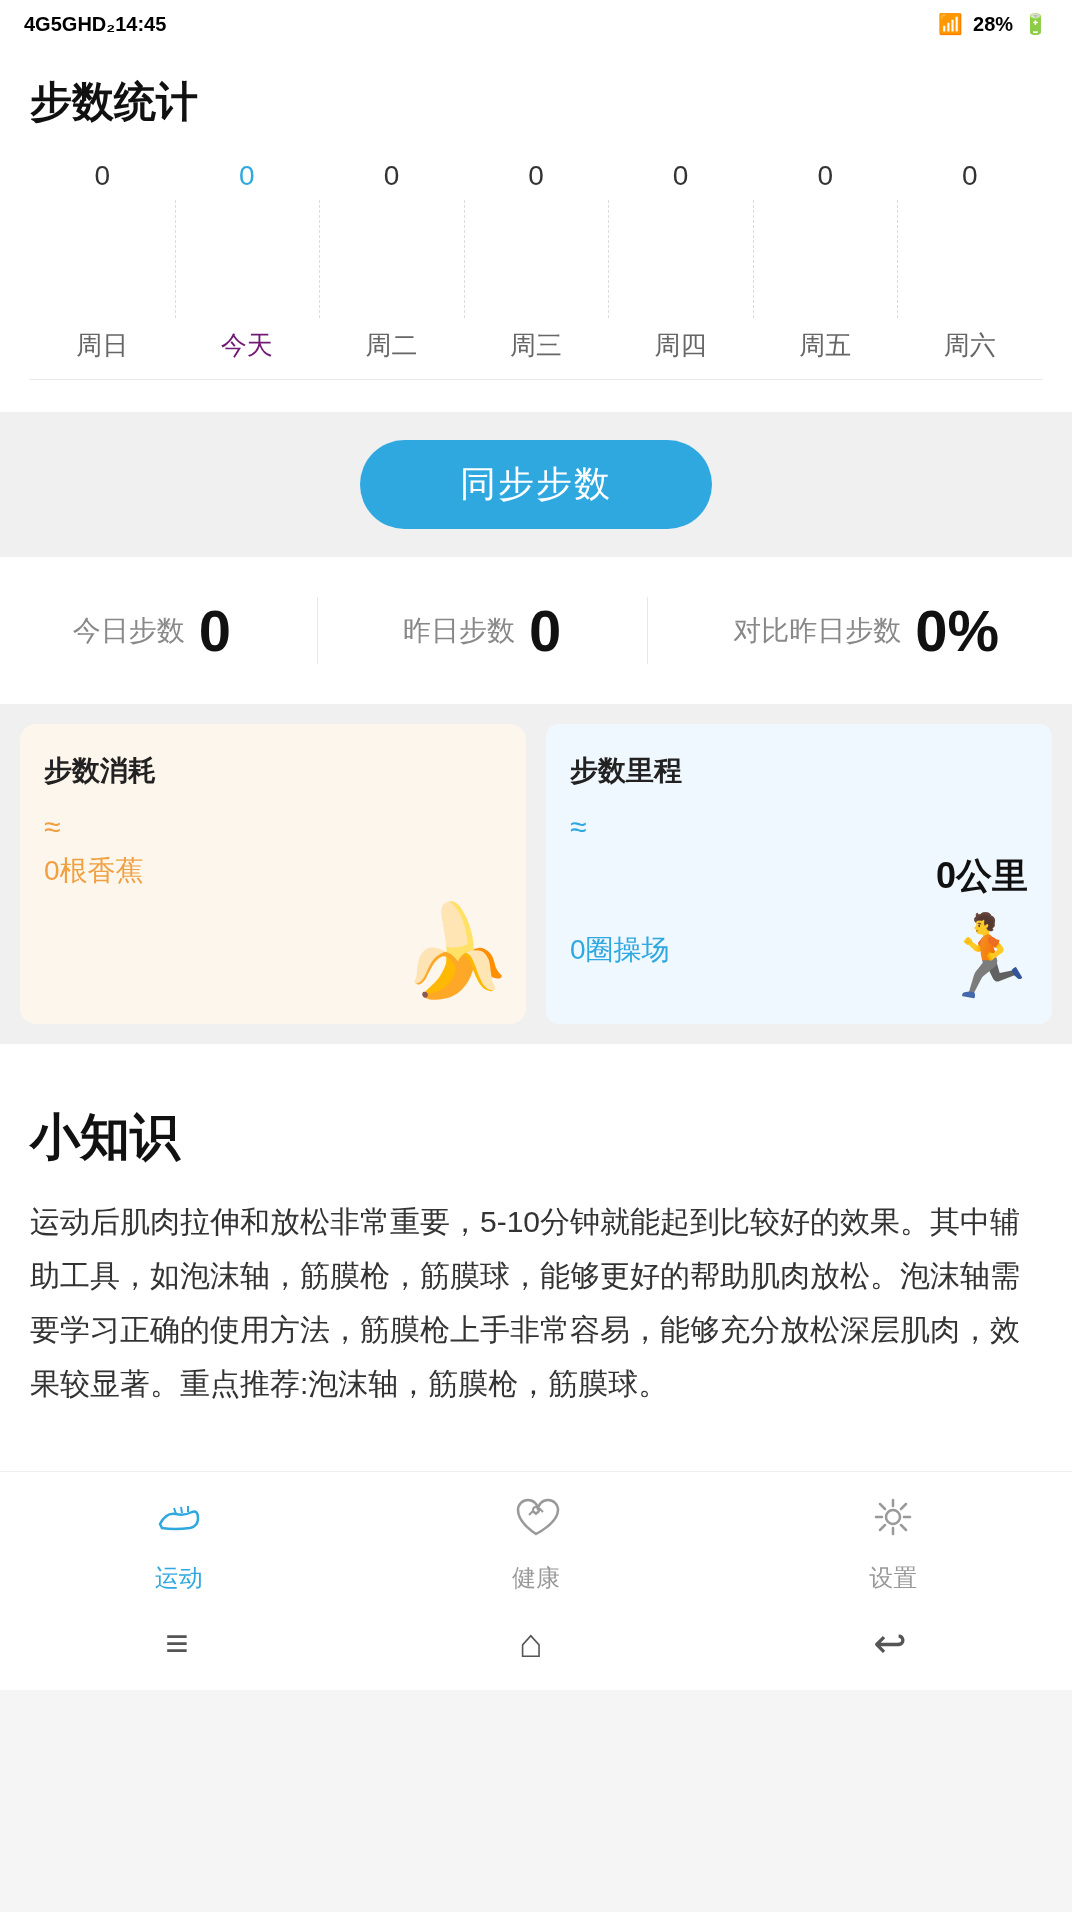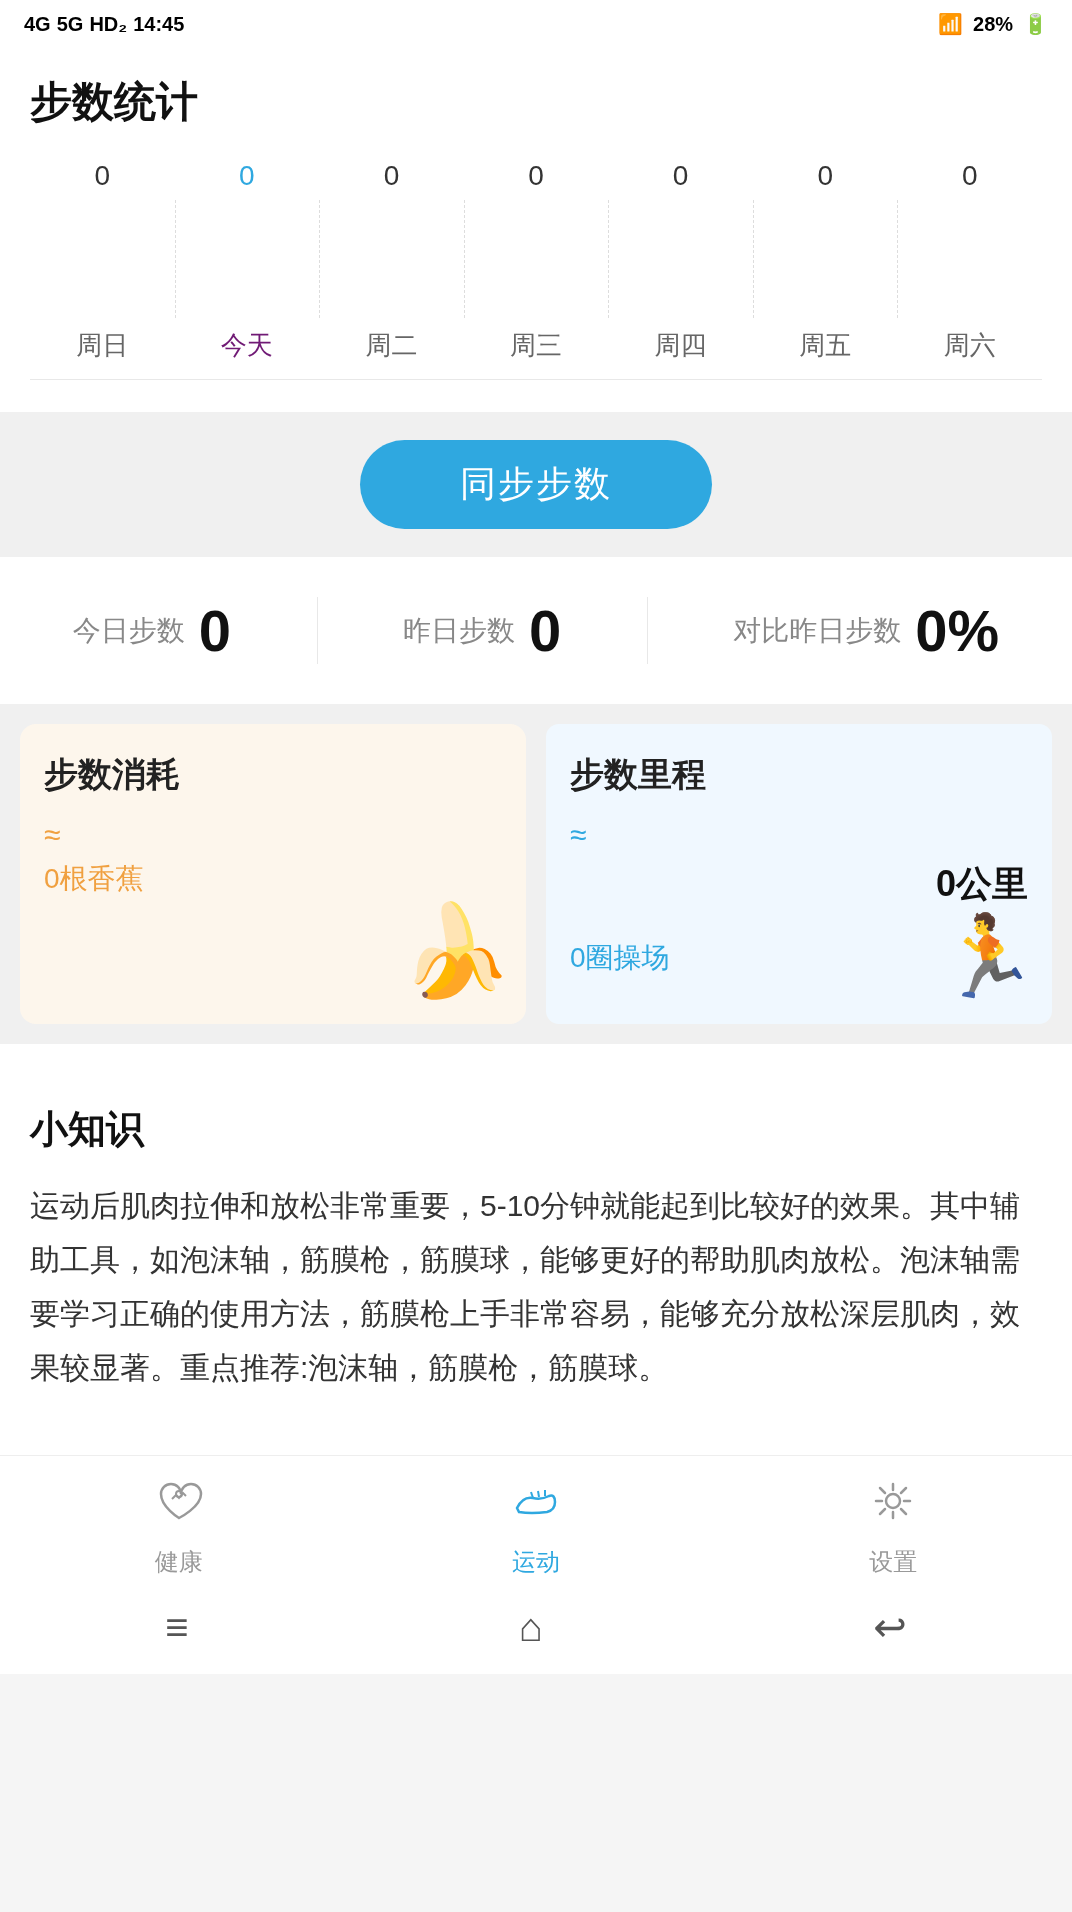--- a/index.html
+++ b/index.html
@@ -15,21 +15,21 @@
     
     .status-bar {
       background: #fff;
       padding: 12px 24px 8px;
       display: flex;
       justify-content: space-between;
       align-items: center;
       font-size: 22px;
       font-weight: 600;
     }
-    .status-left { display: flex; align-items: center; gap: 6px; font-size: 20px; justify-content: center; }
+    .status-left { display: flex; align-items: center; font-size: 20px; justify-content: center; }
     .status-right { display: flex; align-items: center; gap: 10px; font-size: 20px; }
 
     
     .page-bg {
       background: #fff;
     }
 
     
     .steps-section {
       background: #fff;
@@ -142,21 +142,21 @@
     .card {
       flex: 1;
       border-radius: 16px;
       padding: 28px 24px 20px;
       min-height: 300px;
       position: relative;
     }
     .card-calories { background: #fdf6ec; }
     .card-distance { background: #f0f8ff; border-radius: 13px; }
     .card-title {
-      font-size: 34px;
+      font-size: 28px;
       font-weight: bold;
       color: #222;
       margin-bottom: 20px;
     }
     .card-approx {
       font-size: 30px;
       color: #f0a040;
       margin-bottom: 8px;
     }
     .card-approx.blue { color: #2fa8e0; }
@@ -183,21 +183,21 @@
     
     .runner-icon { font-size: 80px; }
 
     
     .knowledge-section {
       background: #fff;
       padding: 40px 30px;
       margin-top: 20px;
     }
     .knowledge-title {
-      font-size: 38px;
+      font-size: 50px;
       font-weight: bold;
       color: #111;
       margin-bottom: 24px;
     }
     .knowledge-text {
       font-size: 30px;
       line-height: 1.8;
       color: #333;
     }
 
@@ -355,44 +355,44 @@
       </div>
     </div>
   </div>
 
   <div class="knowledge-section">
     <div class="knowledge-title">小知识</div>
     <div class="knowledge-text">运动后肌肉拉伸和放松非常重要，5-10分钟就能起到比较好的效果。其中辅助工具，如泡沫轴，筋膜枪，筋膜球，能够更好的帮助肌肉放松。泡沫轴需要学习正确的使用方法，筋膜枪上手非常容易，能够充分放松深层肌肉，效果较显著。重点推荐:泡沫轴，筋膜枪，筋膜球。</div>
   </div>
 
   <div class="bottom-nav">
-    <div class="nav-item">
-      <span class="nav-icon inactive">
-        <svg width="50" height="50" viewBox="0 0 50 50" fill="none">
-          <path d="M25 42s-18-11-18-24a10 10 0 0120 0 10 10 0 0120 0c0 13-22 24-22 24z" stroke="#999" stroke-width="2.5" fill="none"></path>
-          <circle cx="25" cy="18" r="3" stroke="#999" stroke-width="2" fill="none"></circle>
-          <path d="M18 23 l4-4 3 3 4-5 3 3" stroke="#999" stroke-width="2" fill="none"></path>
-        </svg>
-      </span>
-      <span class="nav-label">健康</span>
-    </div>
     <div class="nav-item">
       <span class="nav-icon active">
         <svg width="50" height="50" viewBox="0 0 50 50" fill="none">
           <path d="M6 32 Q12 20 22 22 Q30 24 38 20 Q44 18 44 26 Q44 34 36 36 Q20 38 8 36 Z" stroke="#2fa8e0" stroke-width="2.5" fill="none"></path>
           <path d="M22 22 L20 16" stroke="#2fa8e0" stroke-width="2" fill="none"></path>
           <path d="M28 21 L27 15" stroke="#2fa8e0" stroke-width="2" fill="none"></path>
           <path d="M34 20 L34 14" stroke="#2fa8e0" stroke-width="2" fill="none"></path>
         </svg>
       </span>
       <span class="nav-label active">运动</span>
     </div>
     <div class="nav-item">
       <span class="nav-icon inactive">
         <svg width="50" height="50" viewBox="0 0 50 50" fill="none">
+          <path d="M25 42s-18-11-18-24a10 10 0 0120 0 10 10 0 0120 0c0 13-22 24-22 24z" stroke="#999" stroke-width="2.5" fill="none"></path>
+          <circle cx="25" cy="18" r="3" stroke="#999" stroke-width="2" fill="none"></circle>
+          <path d="M18 23 l4-4 3 3 4-5 3 3" stroke="#999" stroke-width="2" fill="none"></path>
+        </svg>
+      </span>
+      <span class="nav-label">健康</span>
+    </div>
+    <div class="nav-item">
+      <span class="nav-icon inactive">
+        <svg width="50" height="50" viewBox="0 0 50 50" fill="none">
           <circle cx="25" cy="25" r="7" stroke="#999" stroke-width="2.5" fill="none"></circle>
           <path d="M25 8 L25 14 M25 36 L25 42 M8 25 L14 25 M36 25 L42 25 M12 12 L17 17 M33 33 L38 38 M38 12 L33 17 M17 33 L12 38" stroke="#999" stroke-width="2.5" stroke-linecap="round"></path>
         </svg>
       </span>
       <span class="nav-label">设置</span>
     </div>
   </div>
 
   <div class="bottom-gesture">
     <span class="gesture-icon">≡</span>

